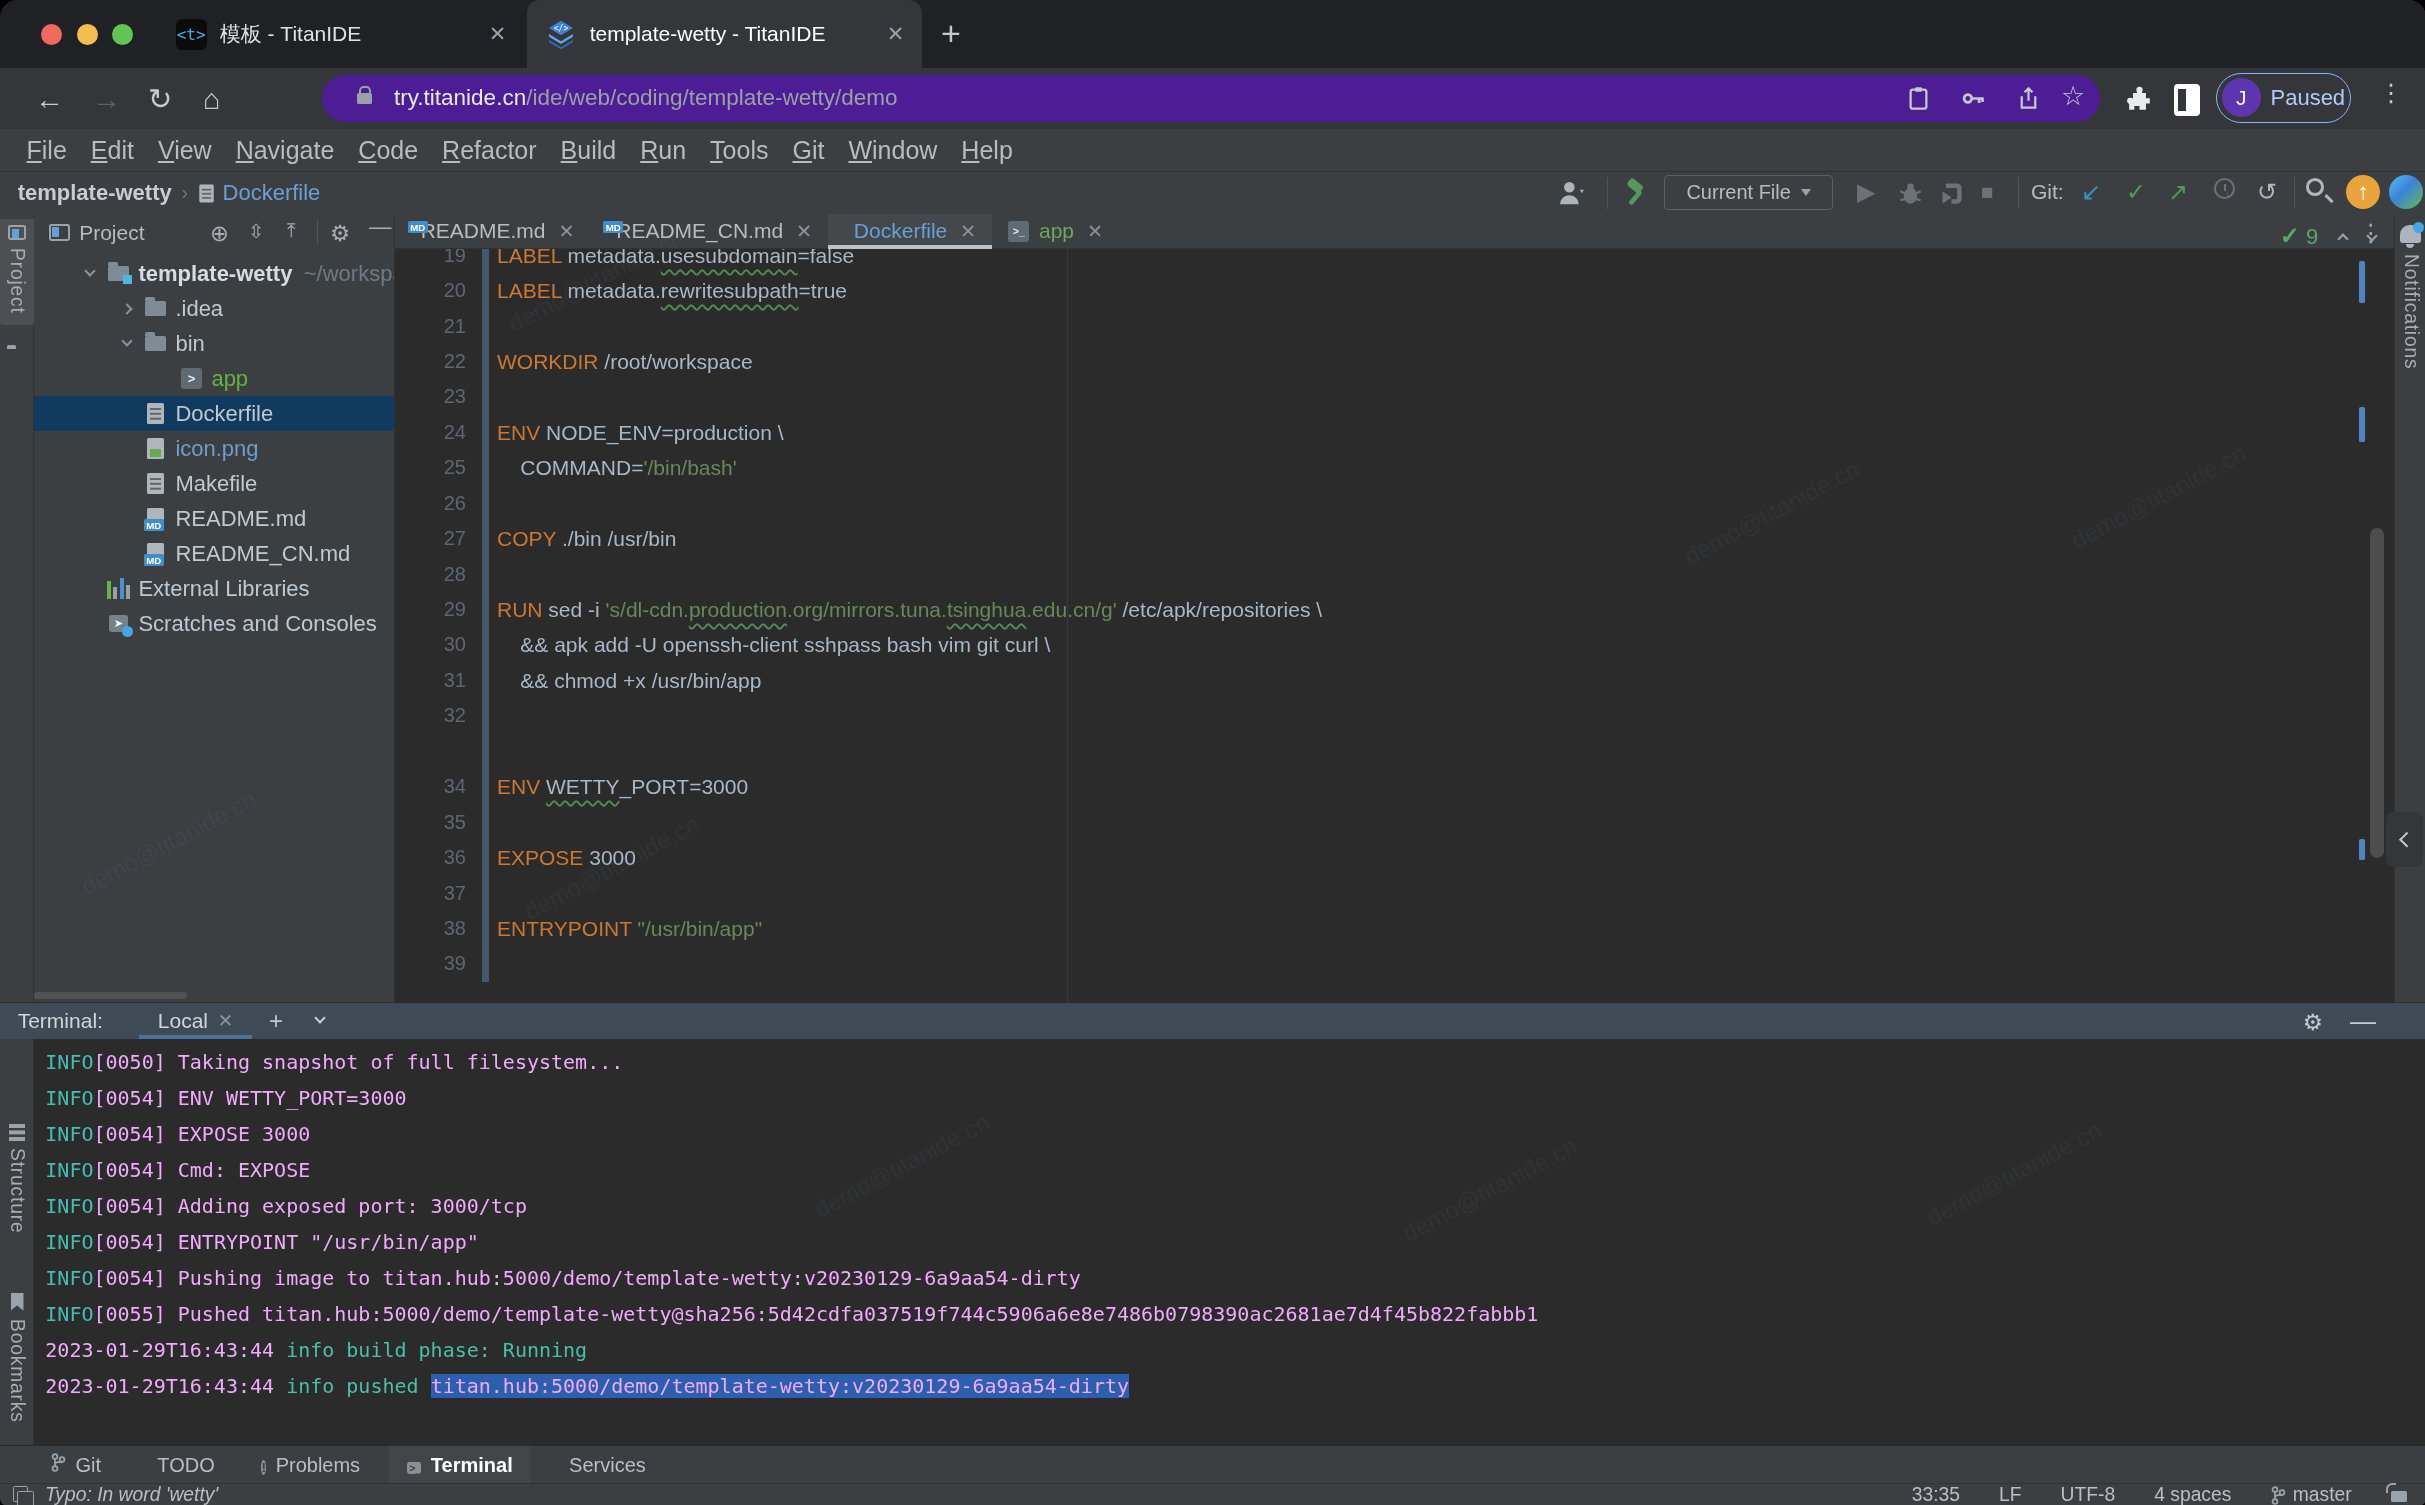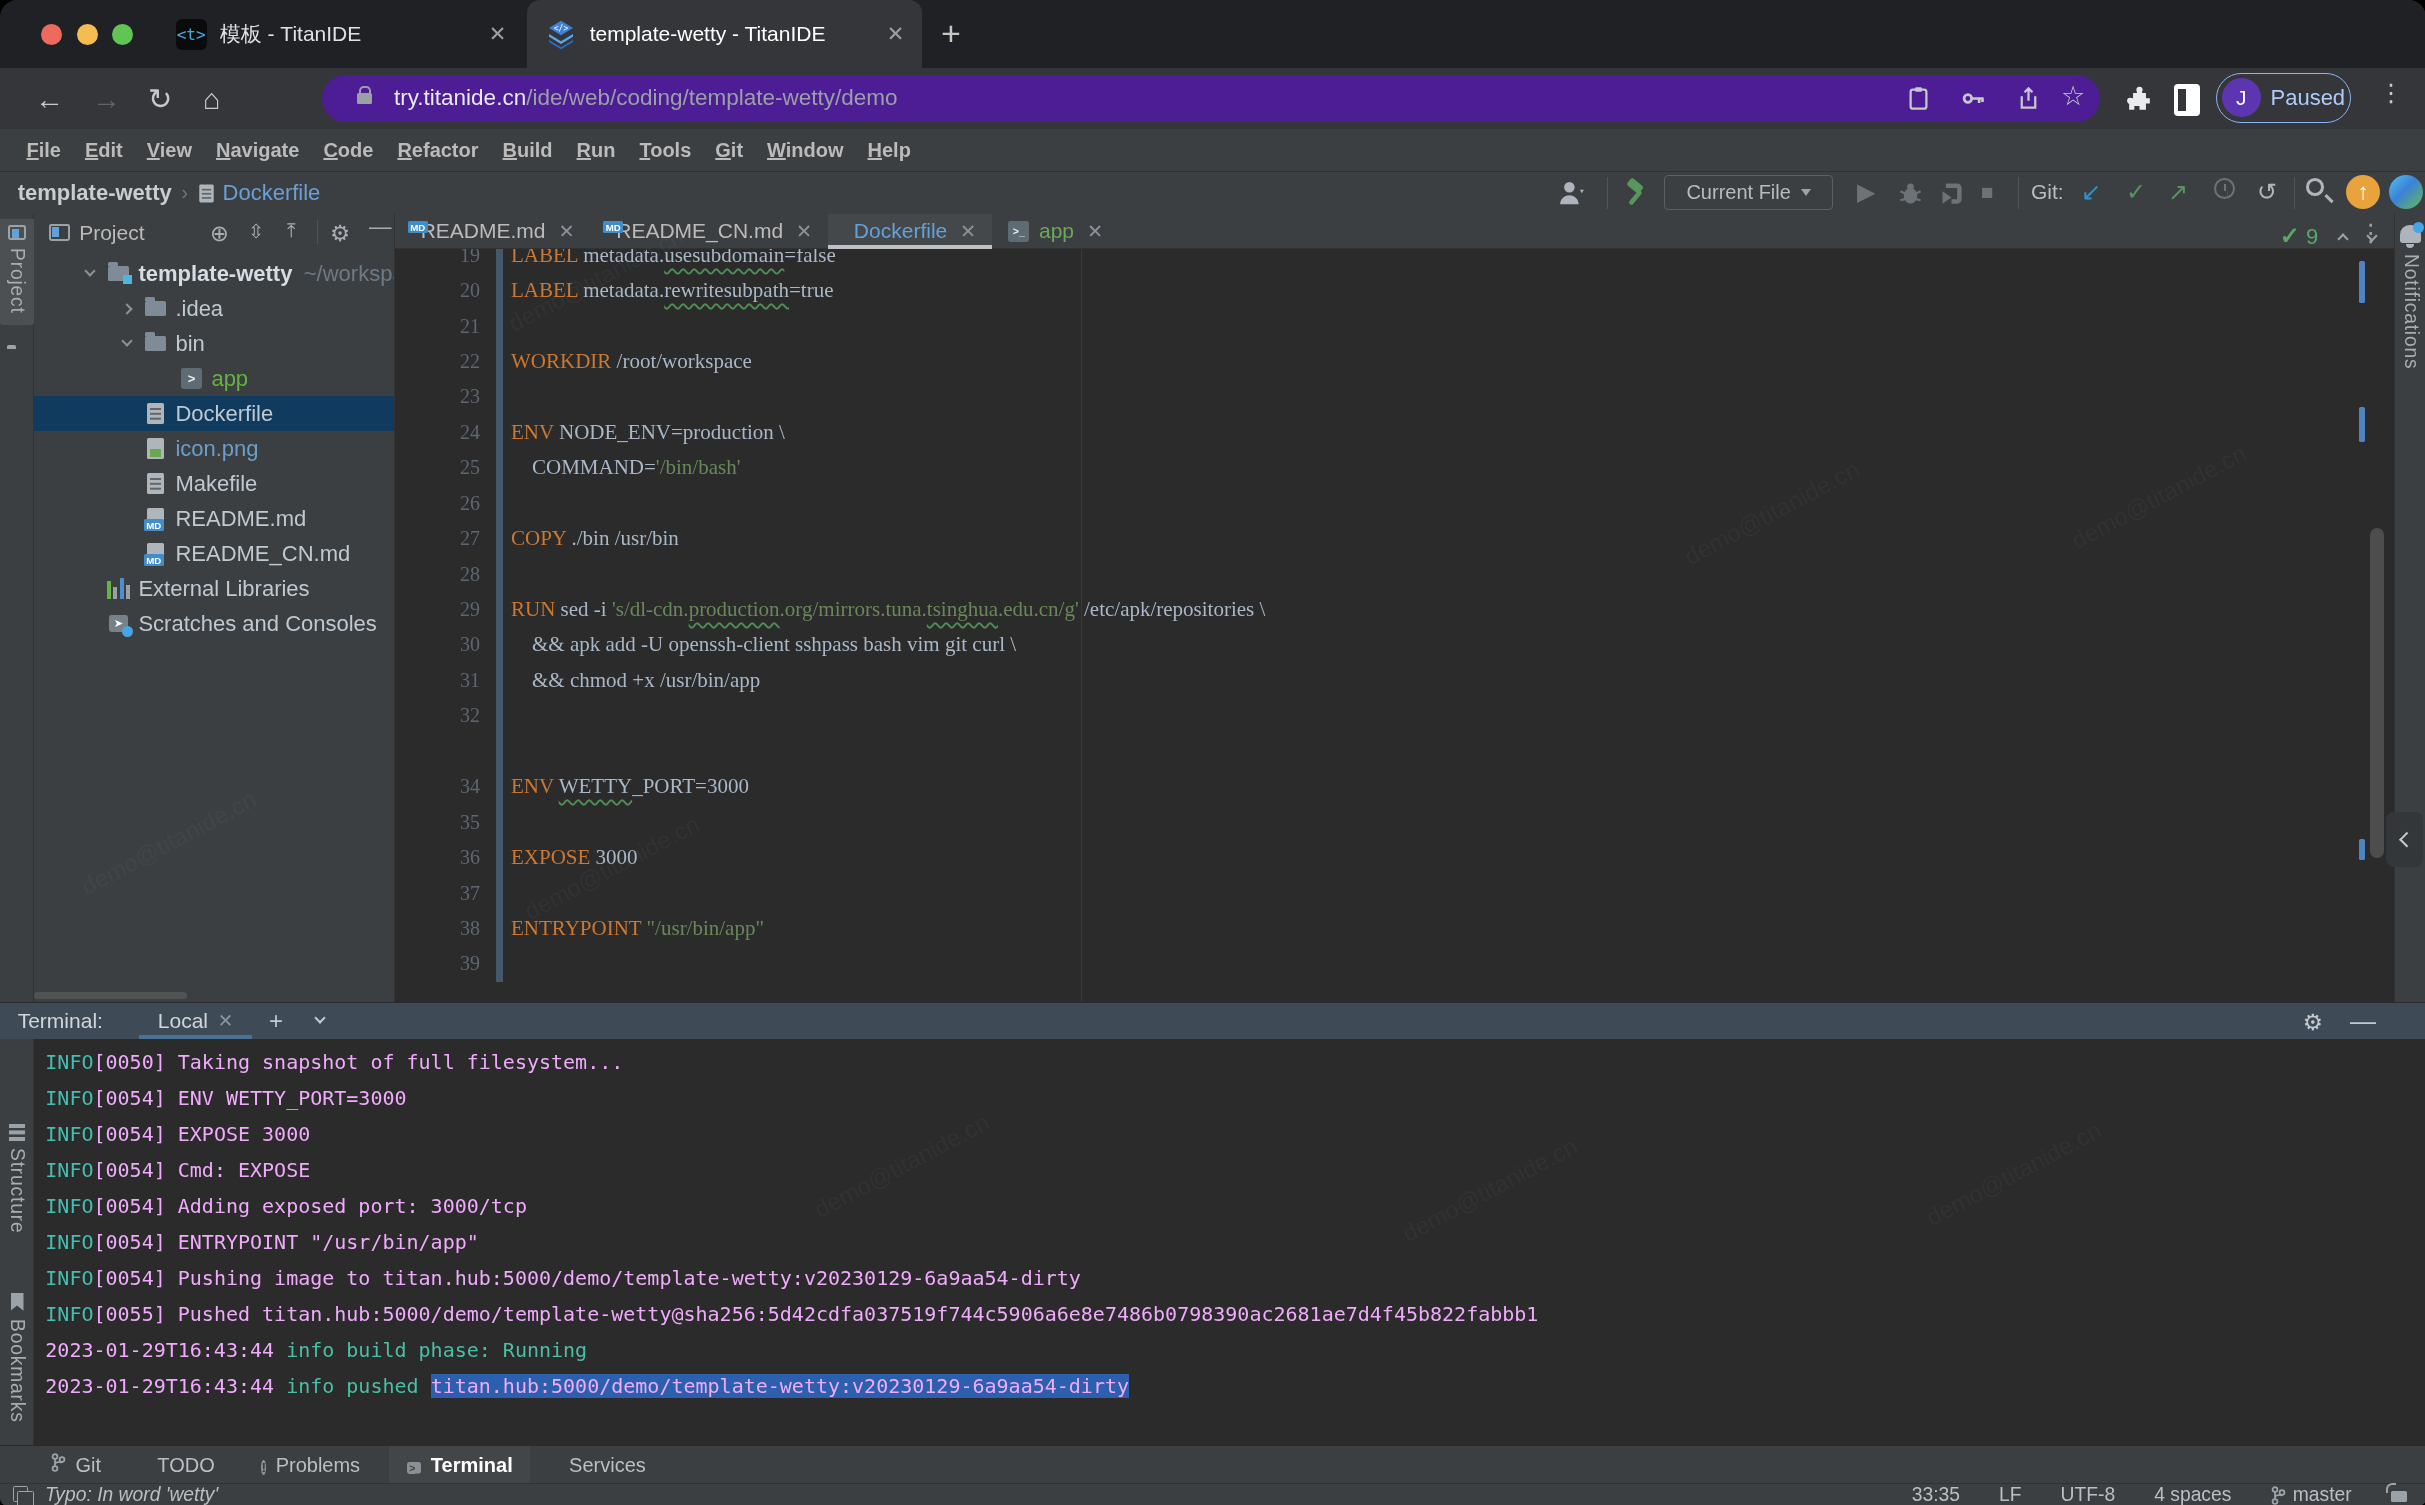--- a/index.html
+++ b/index.html
@@ -30,21 +30,21 @@
   .profile{position:absolute;left:2216px;top:4.8px;width:135px;height:50px;border:1.6px solid #8ab4f8;border-radius:26px;display:flex;align-items:center;}
   .avatar{width:39px;height:39px;border-radius:50%;background:#5e35b1;color:#fff;font-size:21px;display:flex;align-items:center;justify-content:center;margin-left:4.8px;}
   .paused{color:#aecbfa;font-size:22px;margin-left:9.7px;}
   .kebab{color:#c6c9cc;font-size:24px;letter-spacing:0;}
   .sidebtn{position:absolute;left:2174px;top:16px;width:26px;height:32px;background:#fff;border-radius:4px;}
   .sidebtn::after{content:"";position:absolute;left:4px;top:4.8px;width:8px;height:22.5px;background:#35363a;}
   svg.ic{display:block;}
 
   
   .menubar{position:absolute;top:129px;left:0;width:2426px;height:43px;background:#3c3f41;display:flex;align-items:center;padding-left:14.5px;border-bottom:0.8px solid #323232;}
-  .mitem{display:inline-block;color:#bbbbbb;font-size:20px;padding:0 12px;font-weight:bold;}
+  .mitem{display:inline-block;color:#bbbbbb;font-size:25px;padding:0 12px;}
   .mitem::first-letter{text-decoration:underline;}
 
   
   .ideheader{position:absolute;top:172px;left:0;width:2426px;height:42px;background:#3c3f41;}
   .crumb{position:absolute;left:17.7px;top:8px;display:flex;align-items:center;font-size:22px;color:#c8cdd2;}
   .crumb b{font-weight:bold;}
   .crumb .sep{color:#777;margin:0 9.7px;font-size:19.3px;}
   .crumb .blue{color:#6a9fd8;}
   .tbi{position:absolute;top:6.4px;color:#afb5bb;font-size:24px;}
   .tbdiv{position:absolute;top:4.8px;width:0.8px;height:32px;background:#515355;}
@@ -103,21 +103,21 @@
 
   
   .editor{position:absolute;left:395px;top:0;right:32px;height:788px;background:#2b2b2b;}
   .edtabs{position:absolute;left:0;top:0;right:0;height:35px;background:#3c3f41;border-bottom:0.8px solid #323232;display:flex;}
   .etab{display:flex;align-items:center;gap:9.7px;padding:0 16px;font-size:21px;color:#bbbbbb;position:relative;}
   .etab.active{background:#45484a;color:#64a1d8;}
   .etab.active::after{content:"";position:absolute;left:0;right:0;bottom:-0.8px;height:4px;background:#bfc2c4;}
   .etab .x{color:#8b9299;font-size:19.3px;margin-left:3.2px;}
   .etab .green{color:#6ca75c;}
   .edkebab{position:absolute;right:11.3px;top:4.8px;color:#9da0a2;font-size:24px;}
-  .codearea{position:absolute;left:0;top:35px;right:0;bottom:0;overflow:hidden;font-family:Liberation Serif, serif;font-size:21px;margin-left:14px;}
+  .codearea{position:absolute;left:0;top:35px;right:0;bottom:0;overflow:hidden;font-family:Liberation Sans, sans-serif;font-size:21px;}
   .vcsbar{position:absolute;left:87px;top:0;width:7.2px;height:733px;background:#45586b;}
   .wrapguide{position:absolute;left:672px;top:0;bottom:0;width:0.8px;background:#383a3c;}
   .cl{position:absolute;left:0;right:0;height:35px;line-height:35px;white-space:pre;}
   .cl.cur{background:#323232;}
   .cl .num{position:absolute;left:0;width:71px;text-align:right;color:#5f6672;font-size:20px;}
   .cl.cur .num{color:#a8a8a8;}
   .cl .codeln{position:absolute;left:102px;}
   .k{color:#cb7832;} .d{color:#a9b7c6;} .s{color:#6a8759;} .c{color:#808080;}
   .dw{color:#a9b7c6;text-decoration:underline wavy #4e8f54 1.6px;text-underline-offset:5.6px;}
   .sw{color:#6a8759;text-decoration:underline wavy #4e8f54 1.6px;text-underline-offset:5.6px;}

